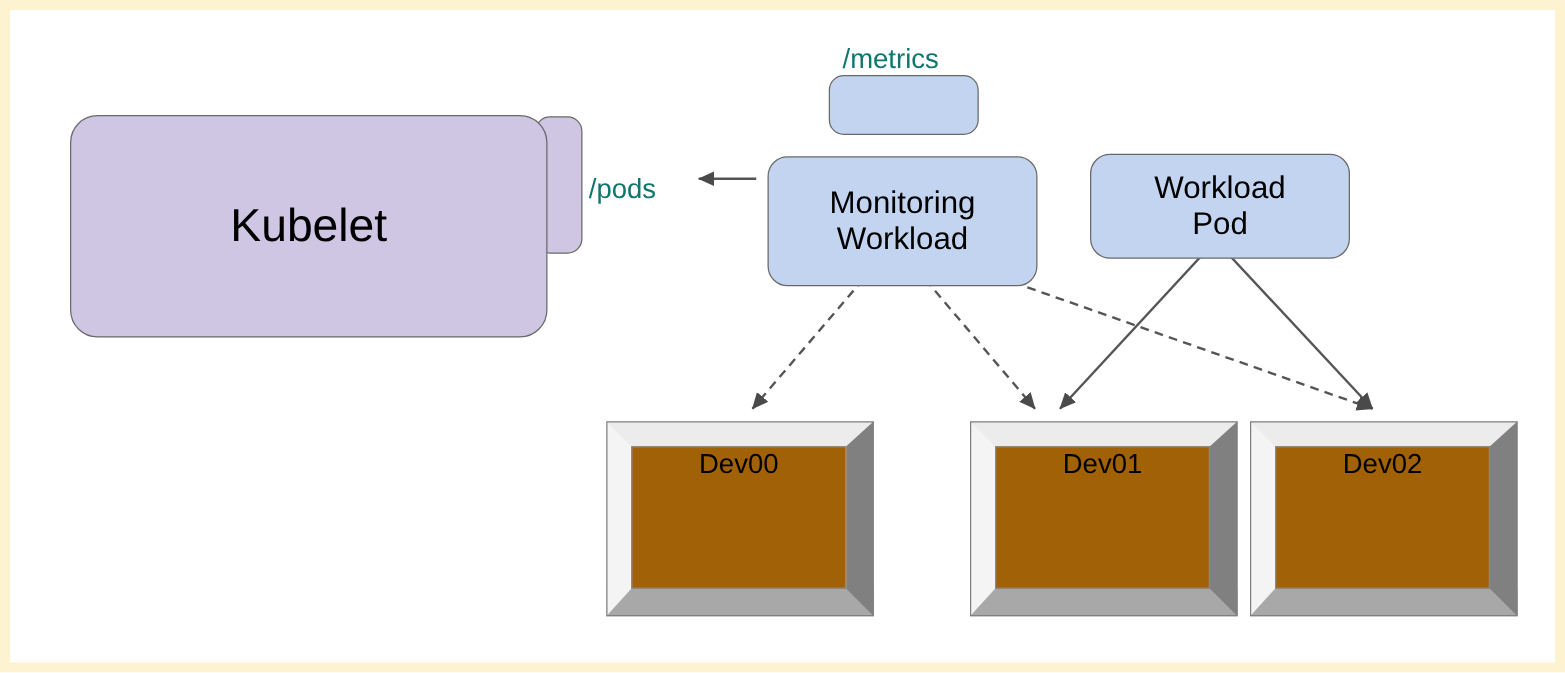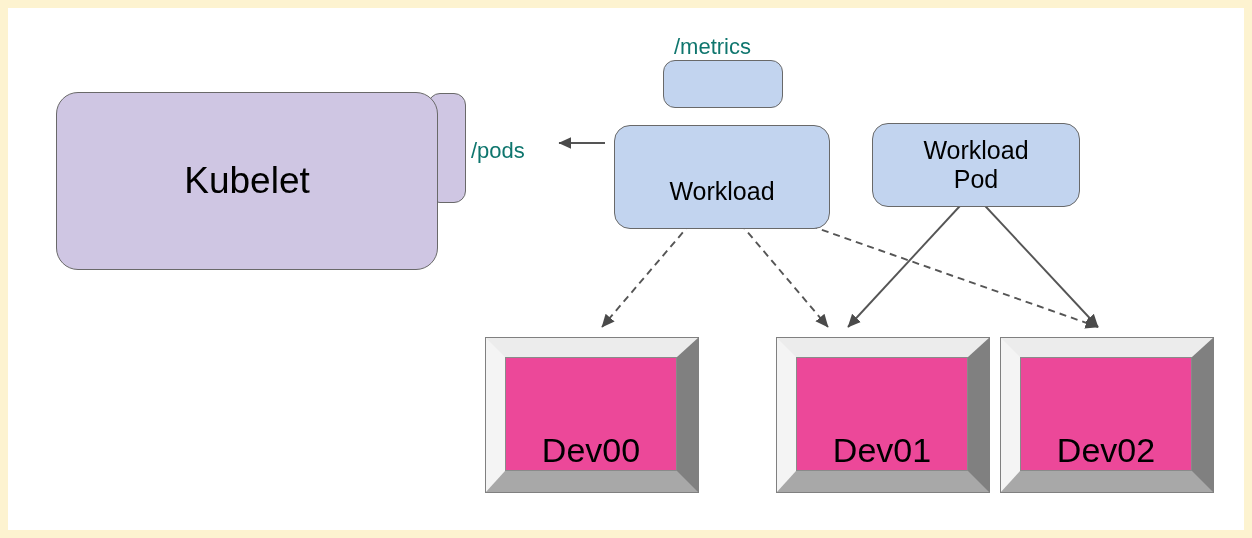--- a/index.html
+++ b/index.html
@@ -129,26 +129,26 @@
     outline: 1.2px solid #808080;
     outline-offset: -1.2px;
   }
   .device .face {
     position: absolute;
     left: 20px;
     top: 20px;
     right: 22px;
     bottom: 22px;
     box-sizing: border-box;
-    background: #ec4899;
+    background: #a16207;
     border: 1.2px solid #8a8a8a;
     display: flex;
-    align-items: flex-end;
+    align-items: flex-start;
     justify-content: center;
-    font-size: 34px;
+    font-size: 22px;
     color: #000000;
   }
   .dev0 { left: 477px; }
   .dev1 { left: 732px; margin-left: 36px; }
   .dev2 { left: 992px; }
 </style>
 </head>
 <body>
 
 <div id="page">
@@ -180,21 +180,21 @@
     <div class="tab-pods"></div>
     <div class="node node-kubelet">
       <span>Kubelet</span>
     </div>
     <div class="edge-label label-pods">/pods</div>
 
     <div class="tab-metrics"></div>
     <div class="edge-label label-metrics">/metrics</div>
     <div class="node node-monitoring">
       <span>
-        <br>
+        <span>Monitoring</span><br>
         <span>Workload</span>
       </span>
     </div>
 
     <div class="node node-workload">
       <span>
         <span>Workload</span><br>
         <span>Pod</span>
       </span>
     </div>

